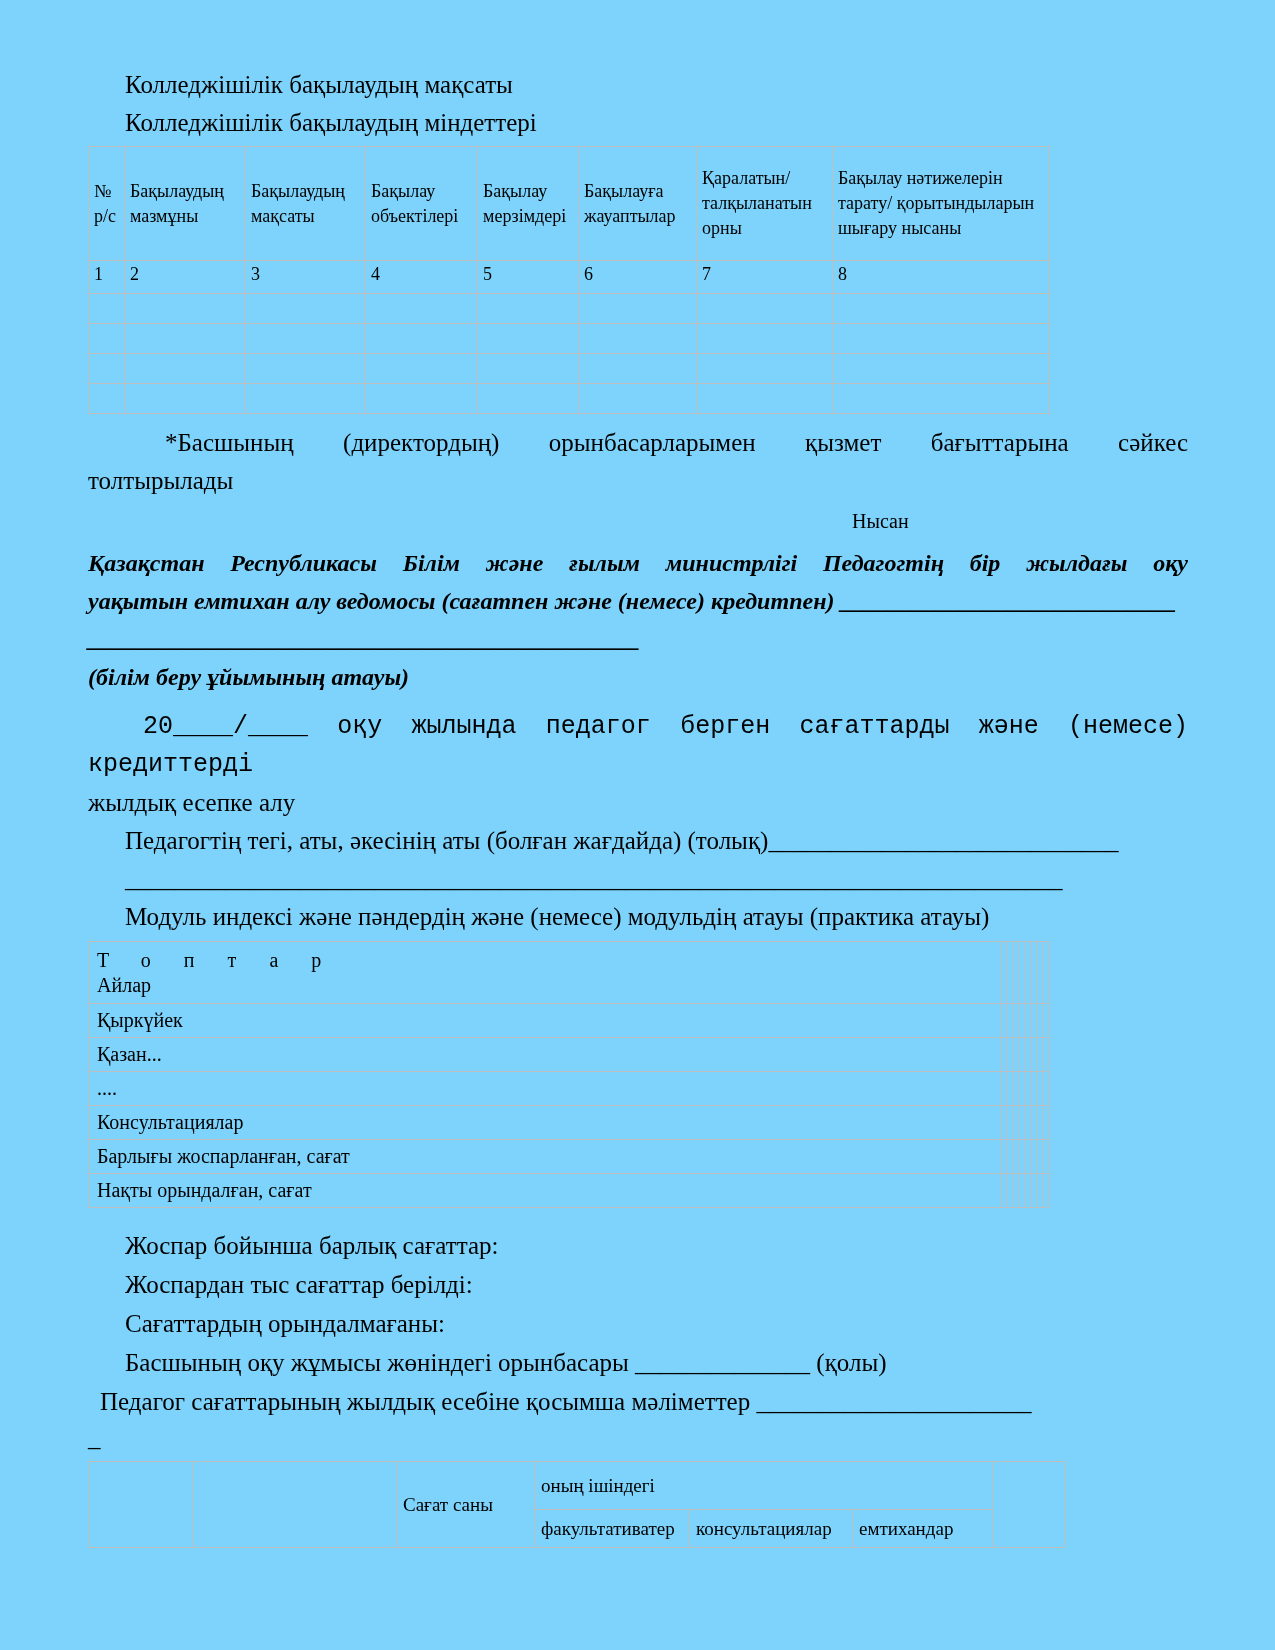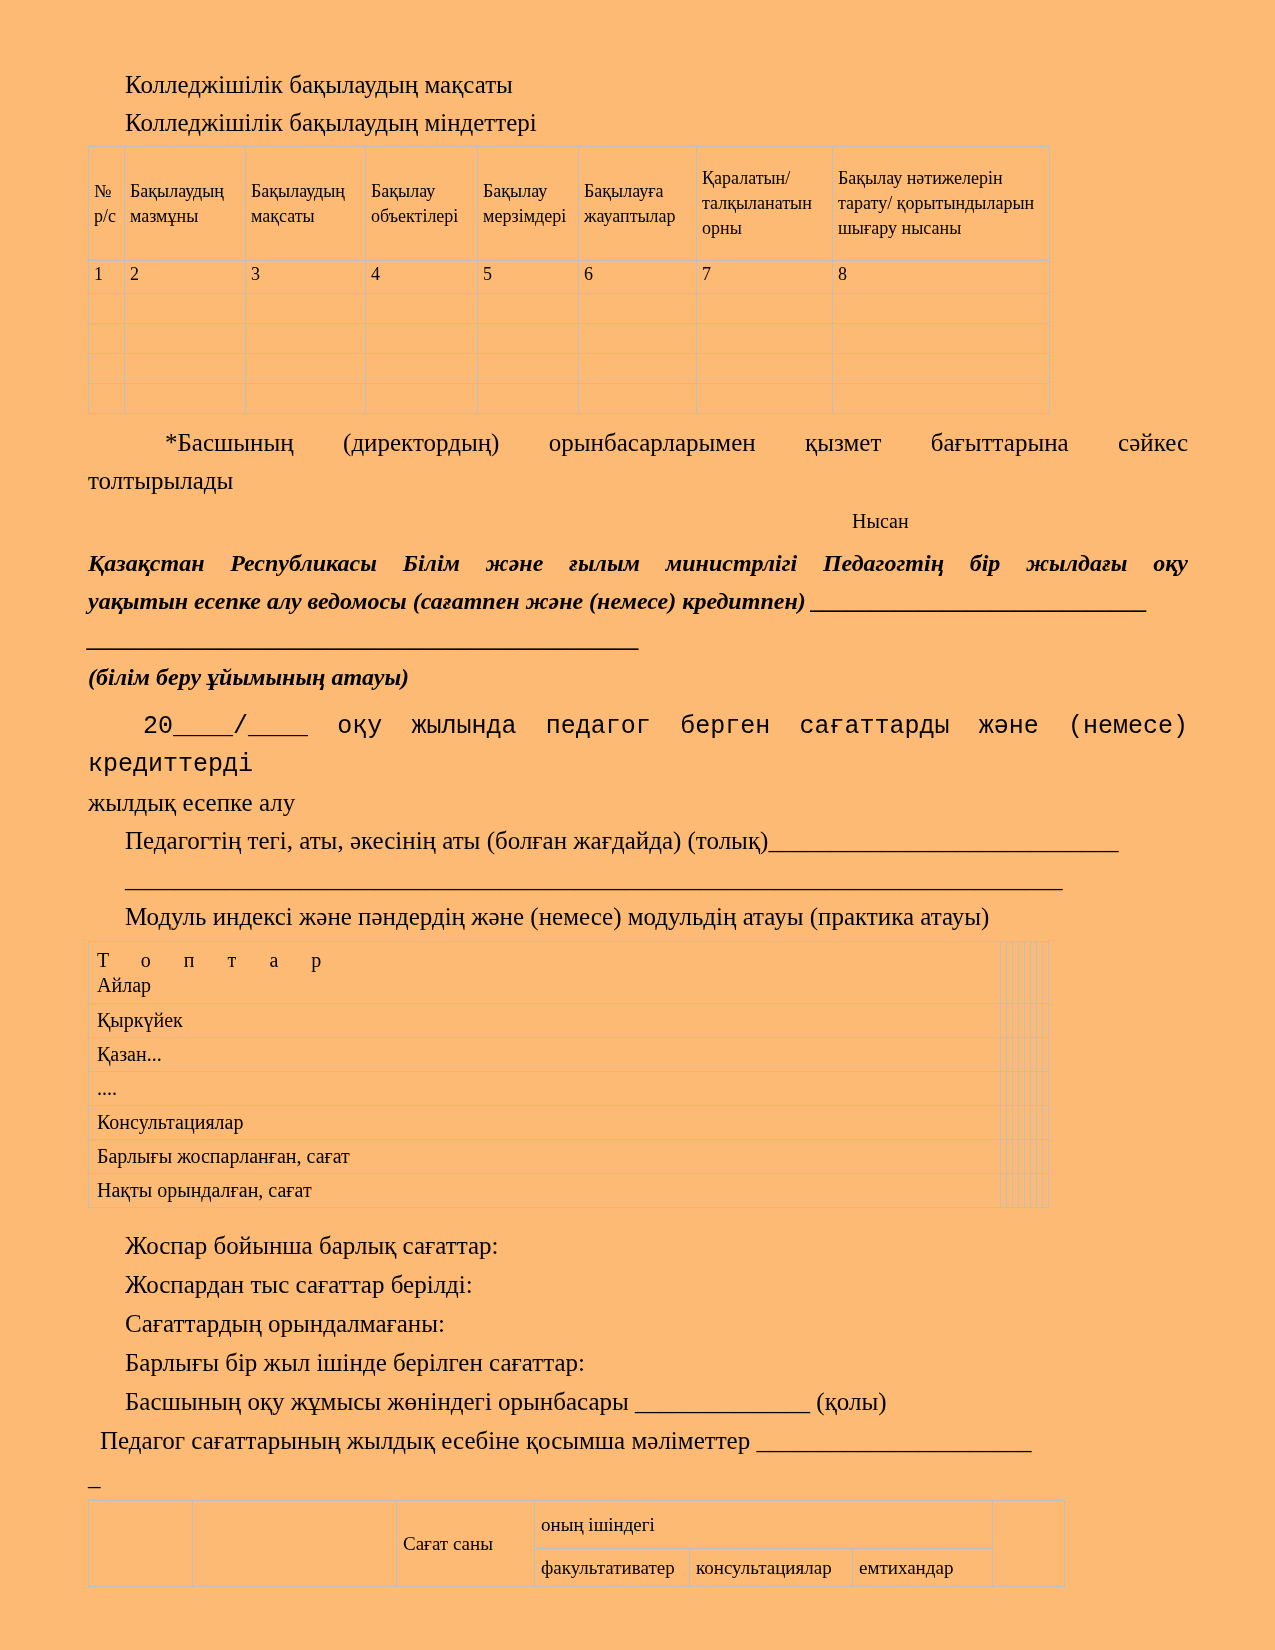--- a/index.html
+++ b/index.html
@@ -2,21 +2,21 @@
 <html><head>
 <meta charset="utf-8">
 <style>
   * { margin: 0; padding: 0; box-sizing: border-box; }
   html, body { background: #e8e8e8; }
   .page {
     position: relative;
     width: 1275px;
     height: 1650px;
     margin: 0 auto;
-    background: #fdba74;
+    background: #7dd3fc;
     color: #000000;
     font-family: "Liberation Serif", serif;
     font-size: 25px;
     padding: 66px 87px 0 88px;
     overflow: hidden;
   }
   .indent { padding-left: 37px; }
   .line { line-height: 38px; }
 
   table { border-collapse: collapse; table-layout: fixed; }
@@ -147,21 +147,21 @@
 
   <div class="footnote">
     <div class="l1">*Басшының (директордың) орынбасарларымен қызмет бағыттарына сәйкес</div>
     <div class="l2">толтырылады</div>
   </div>
 
   <div class="nysan">Нысан</div>
 
   <div class="heading">
     <div class="l1">Қазақстан Республикасы Білім және ғылым министрлігі Педагогтің бір жылдағы оқу</div>
-    <div class="l2">уақытын есепке алу ведомосы (сағатпен және (немесе) кредитпен) ____________________________</div>
+    <div class="l2">уақытын емтихан алу ведомосы (сағатпен және (немесе) кредитпен) ____________________________</div>
     <div class="l3">______________________________________________</div>
     <div class="l4">(білім беру ұйымының атауы)</div>
   </div>
 
   <div class="yearp">
     <div class="l1">20____/____ оқу жылында педагог берген сағаттарды және (немесе) кредиттерді</div>
     <div class="l2">жылдық есепке алу</div>
   </div>
 
   <div class="indent line">Педагогтің тегі, аты, әкесінің аты (болған жағдайда) (толық)____________________________</div>
@@ -250,21 +250,20 @@
           <td class="narrow"></td>
           <td class="narrow"></td>
         </tr>
       </tbody>
   </table>
 
   <div class="summary">
     <div class="indent line">Жоспар бойынша барлық сағаттар:</div>
     <div class="indent line">Жоспардан тыс сағаттар берілді:</div>
     <div class="indent line">Сағаттардың орындалмағаны:</div>
-    <div class="indent line">Барлығы бір жыл ішінде берілген сағаттар:</div>
     <div class="indent line">Басшының оқу жұмысы жөніндегі орынбасары ______________ (қолы)</div>
     <div class="addline">Педагог сағаттарының жылдық есебіне қосымша мәліметтер ______________________</div>
   </div>
 
   <div class="cont">_</div>
 
   <table class="t3">
     <colgroup>
       <col style="width:104px">
         <col style="width:204px">

